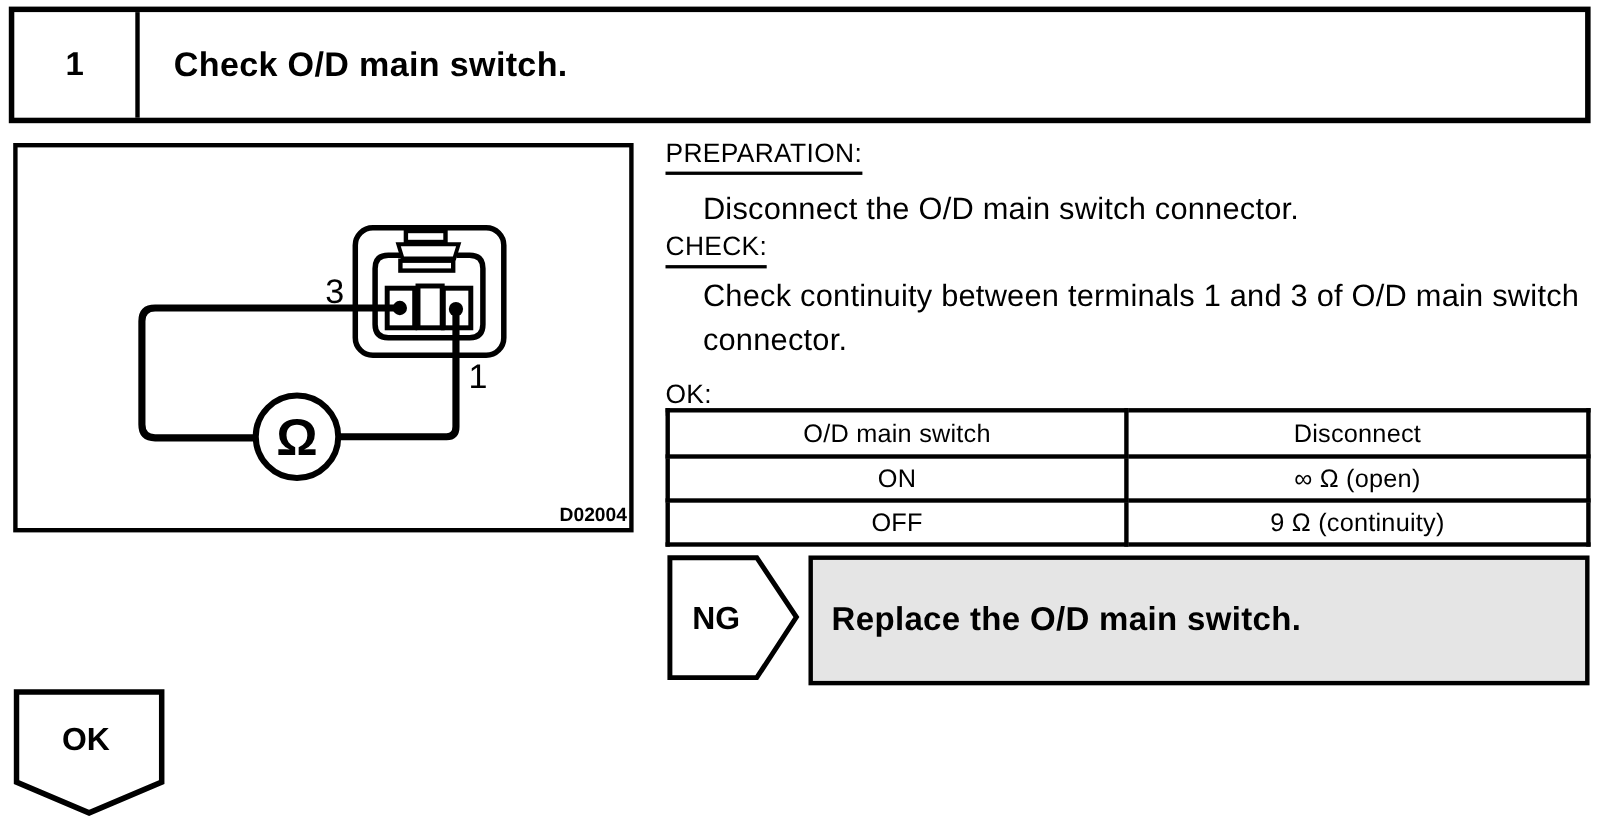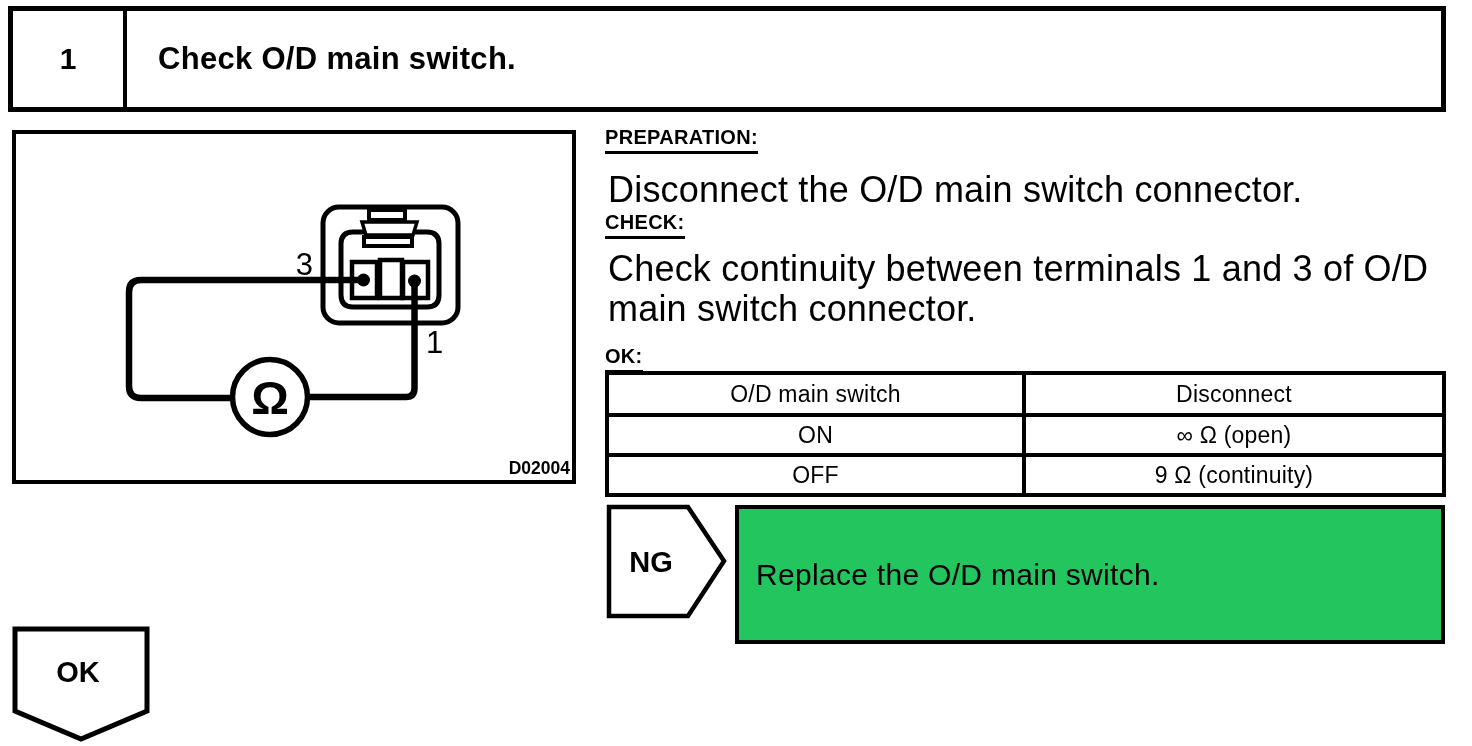--- a/index.html
+++ b/index.html
@@ -27,45 +27,45 @@
   }
 
   
   .diagram-box {
     position: absolute; left: 12px; top: 130px;
     width: 564px; height: 354px; border: 4px solid #000; background: #fff;
   }
   .diagram-box svg { display: block; }
 
   
-  .h-label { position: absolute; left: 605px; font-size: 20px; font-weight: bold; letter-spacing: .3px; }
+  .h-label { position: absolute; left: 605px; font-size: 24px; font-weight: normal; letter-spacing: .3px; }
   .h-label span { display: inline-block; border-bottom: 3px solid #000; padding-bottom: 2px; }
-  .body-text { position: absolute; left: 608px; font-size: 36px; line-height: 40px; letter-spacing: .2px; }
+  .body-text { position: absolute; left: 639px; font-size: 28px; line-height: 40px; letter-spacing: .2px; }
   .check-text { width: 880px; }
 
   
   .res-table {
     position: absolute; left: 605px; top: 371px;
     width: 841px; border-collapse: collapse; table-layout: fixed; background: #fff;
   }
   .res-table th, .res-table td {
     border: 4px solid #000; text-align: center; vertical-align: middle;
     font-size: 23px; font-weight: normal; letter-spacing: .2px;
   }
   .res-table th { height: 42px; margin-top: 12px; }
   .res-table td { height: 40px; }
   .res-table .col-switch { width: 417px; }
 
   
   .ng-arrow { position: absolute; left: 606px; top: 504px; }
   .ng-box {
     position: absolute; left: 735px; top: 505px;
-    width: 710px; height: 139px; border: 4px solid #000;
+    width: 710px; height: 118px; border: 4px solid #000;
     display: flex; align-items: center; padding-left: 17px;
-    font-size: 30px; font-weight: normal; letter-spacing: .3px; background: #22c55e;
+    font-size: 30px; font-weight: bold; letter-spacing: .3px; background: #e5e5e5;
   }
 
   
   .ok-arrow { position: absolute; left: 12px; top: 626px; }
 
   svg text { font-family: "Liberation Sans", sans-serif; }
 </style>
 </head>
 <body>
 

